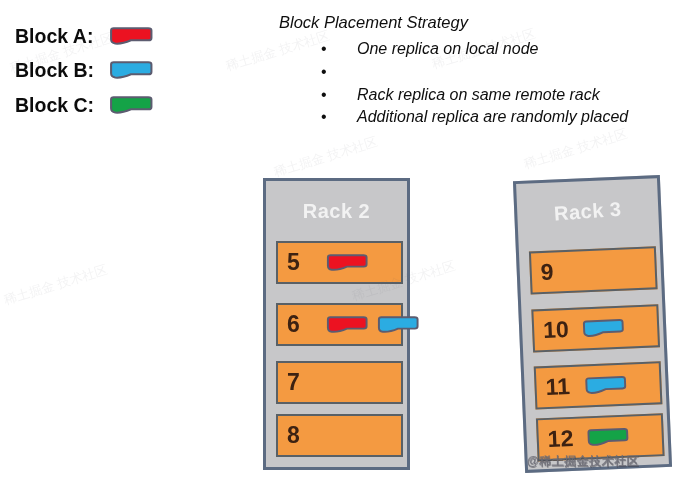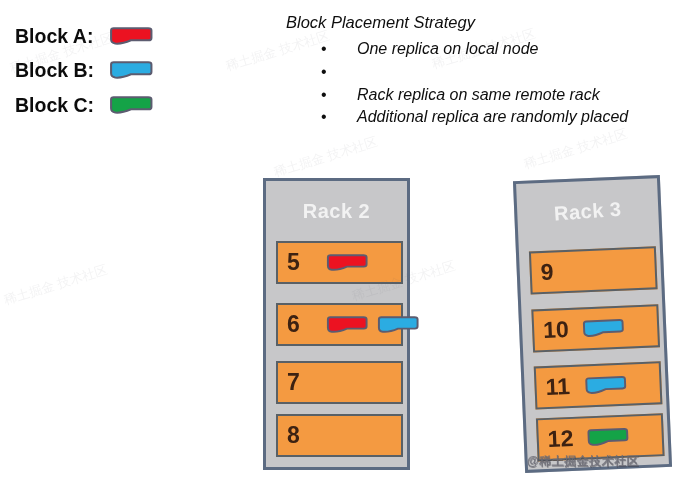--- a/index.html
+++ b/index.html
@@ -11,21 +11,21 @@
   
   .legend-row{position:absolute;left:15px;display:flex;align-items:flex-start;height:24px;}
   .legend-row.r0{top:25px}
   .legend-row.r1{top:59px}
   .legend-row.r2{top:94px}
   .legend-label{font-weight:bold;font-size:19.5px;color:#0c0c0c;width:92px;}
   .legend-swatch{display:flex;align-items:center;}
 
   
   .strategy-title{
-    position:absolute;left:286px;top:13px;font-style:italic;font-size:16.5px;
+    position:absolute;left:279px;top:13px;font-style:italic;font-size:16.5px;
     color:#0e0e0e;white-space:nowrap;
   }
   .bullets{position:absolute;left:321px;top:38px;margin:0;padding:0;list-style:none;}
   .bullets li{display:flex;align-items:center;height:22.7px;}
   .bullet-dot{width:36px;font-size:16px;color:#0e0e0e;}
   .bullet-text{font-style:italic;font-size:16px;color:#0e0e0e;white-space:nowrap;}
 
   
   .rack{
     position:absolute;top:178px;width:147px;height:292px;

